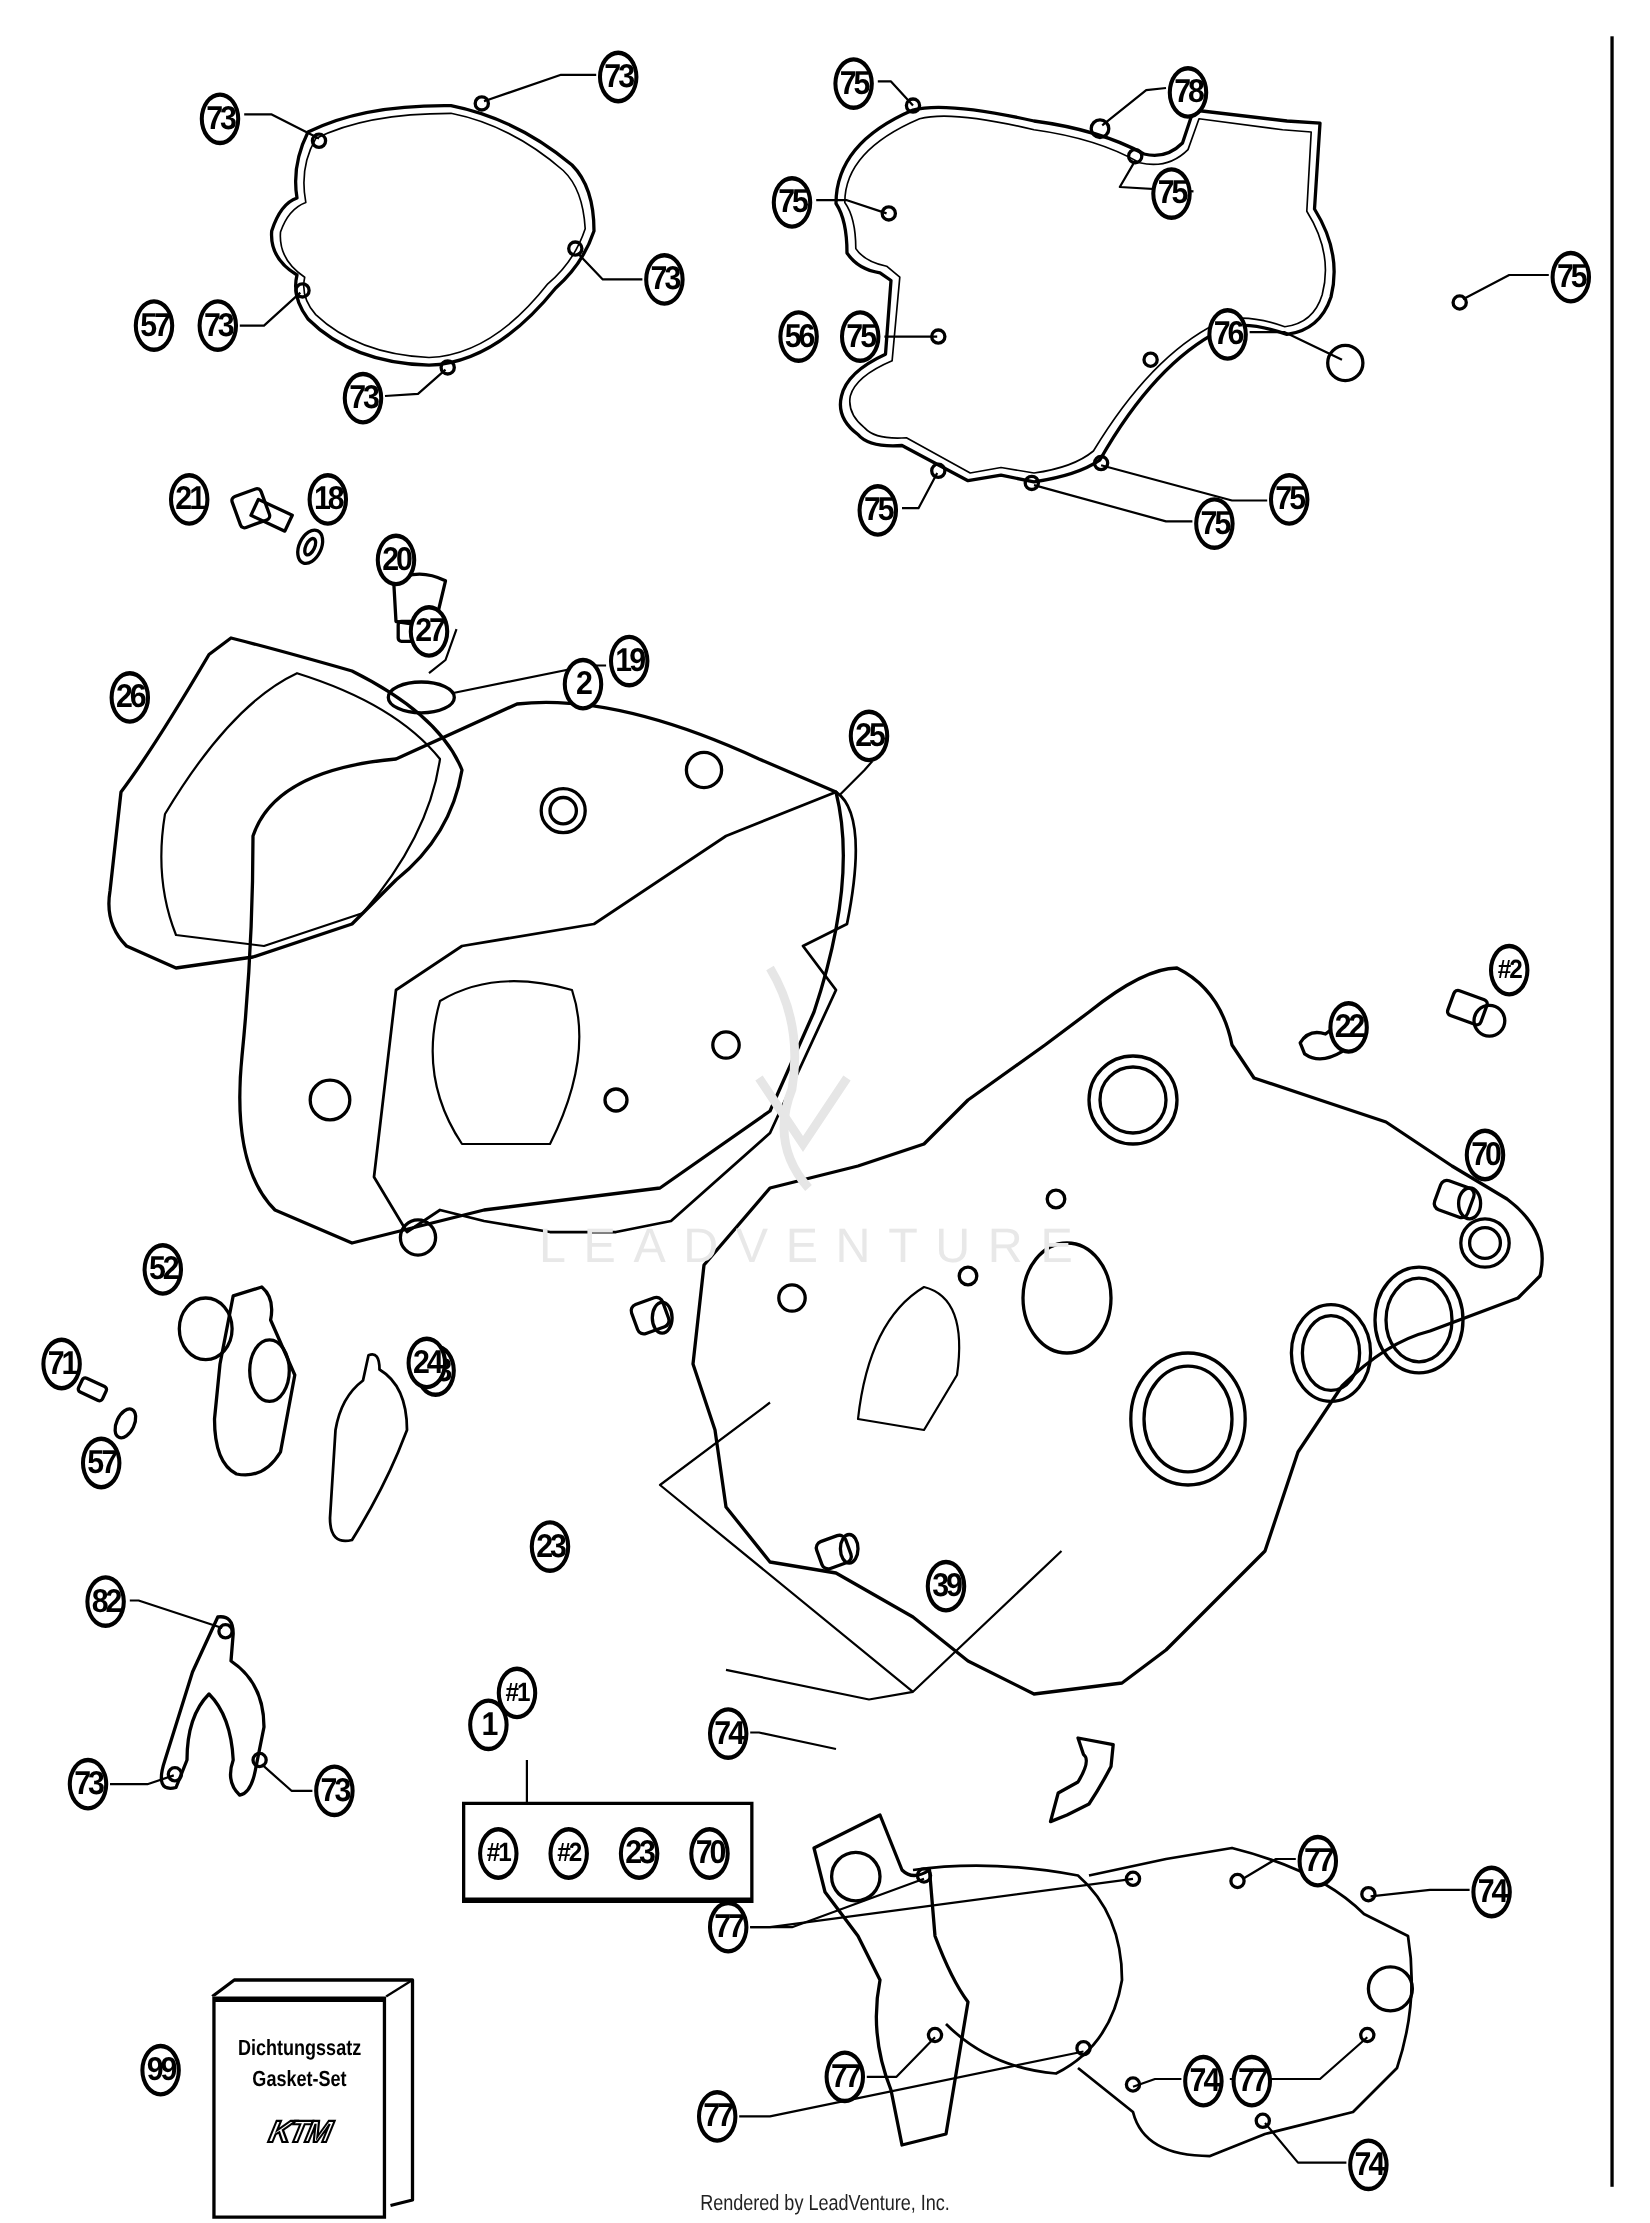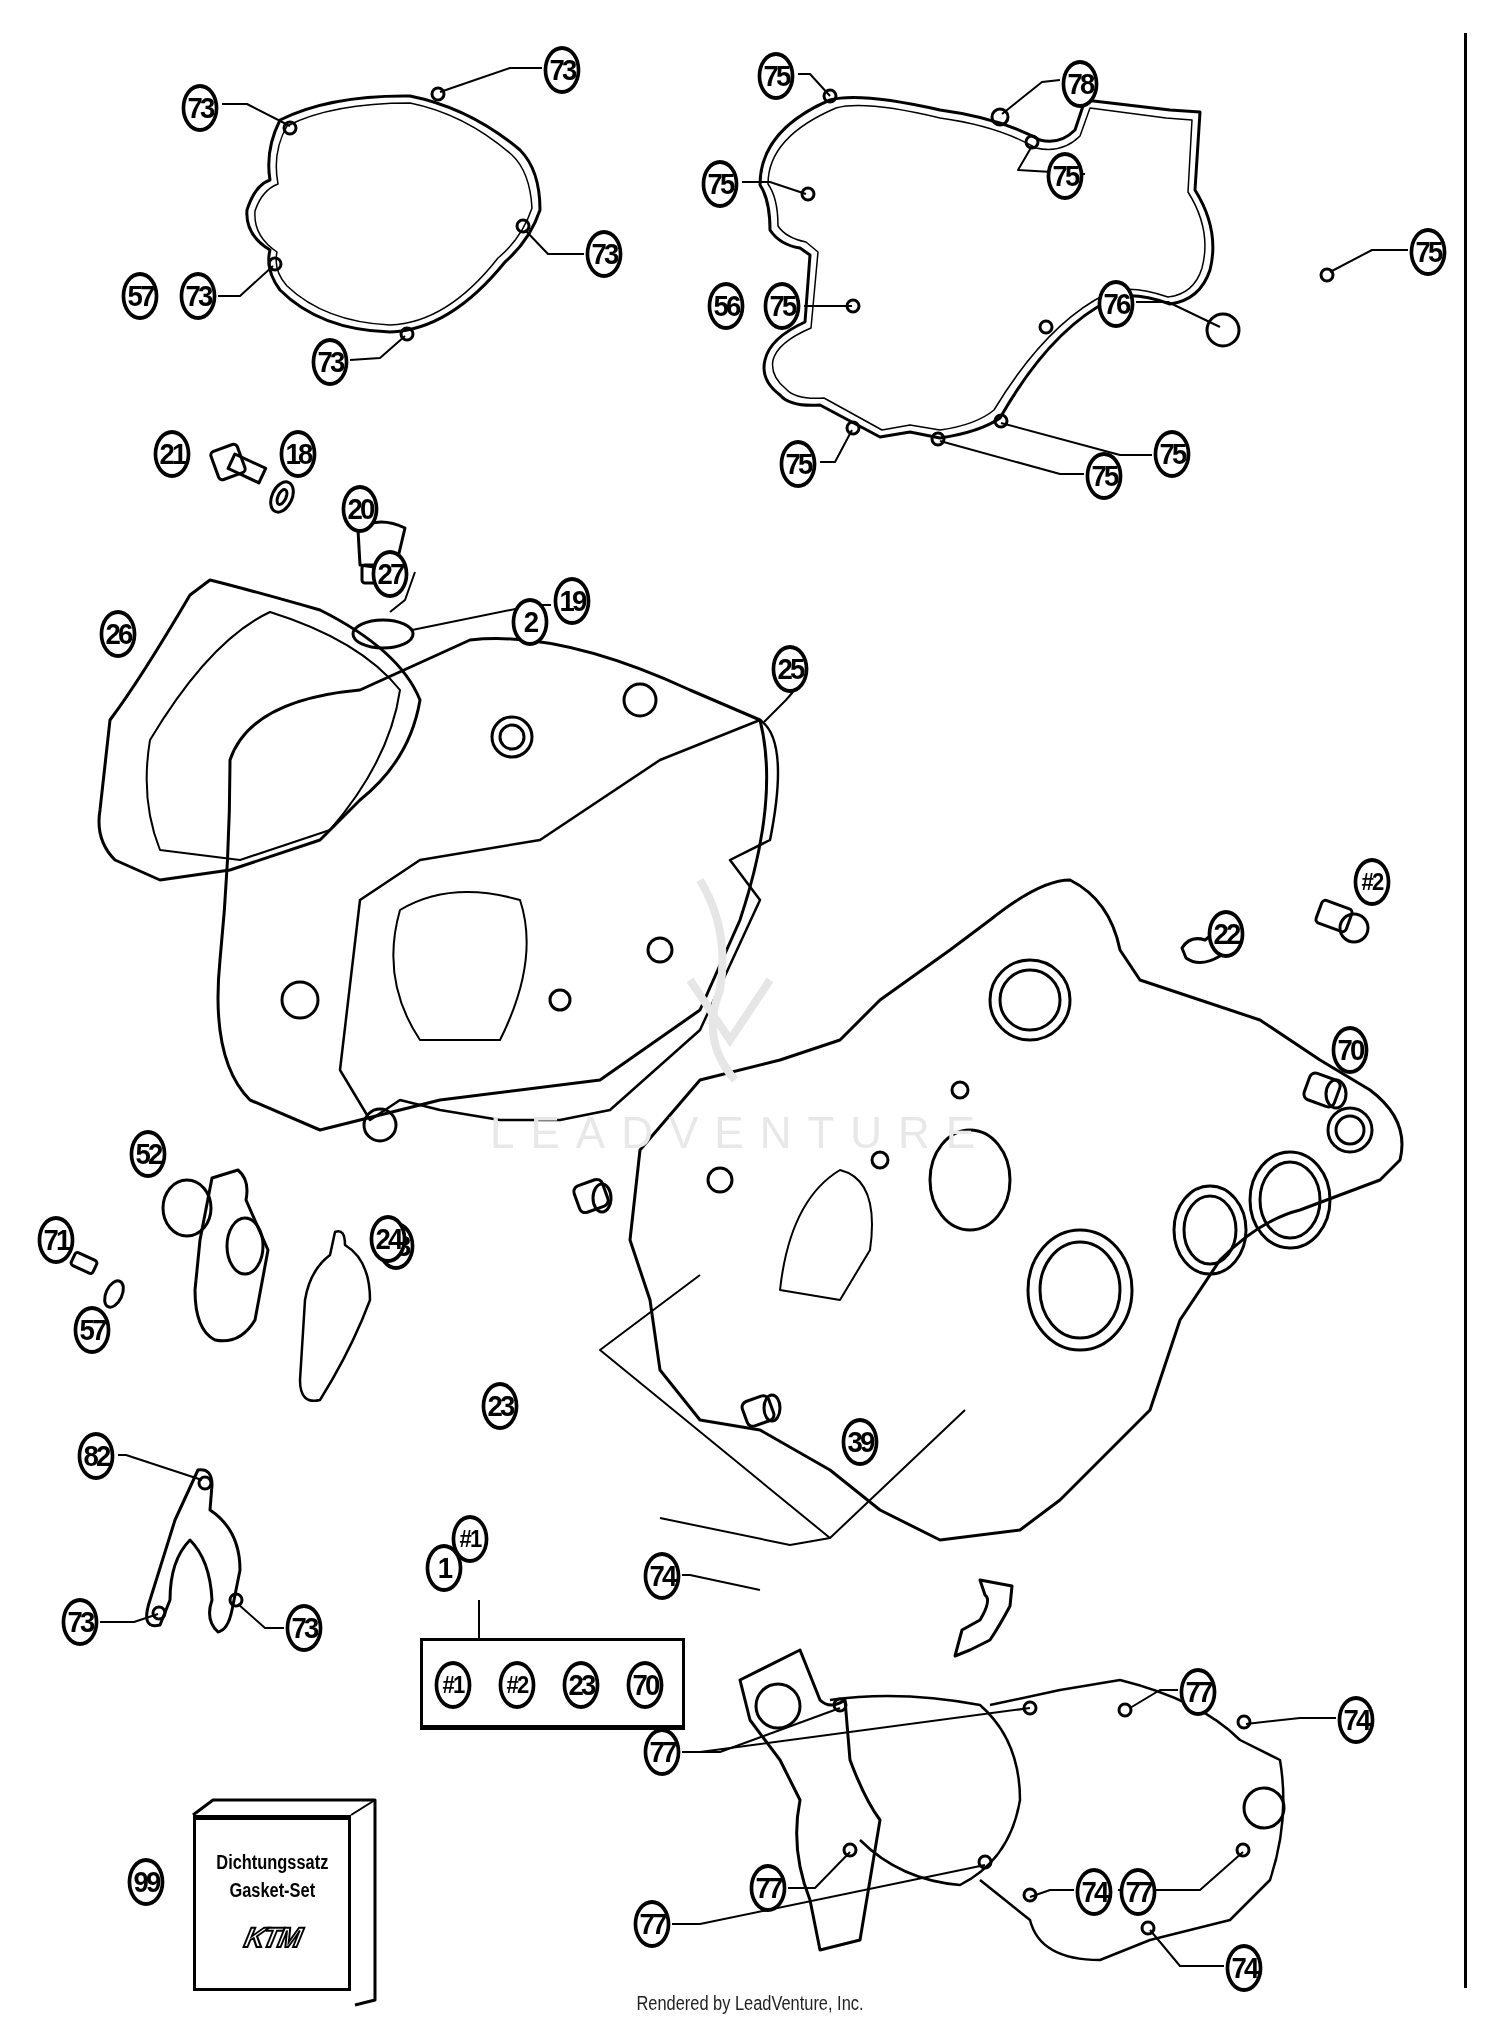--- a/index.html
+++ b/index.html
@@ -7,21 +7,21 @@
   #diagram{position:absolute;left:0;top:0;width:1500px;height:2021px;}
   .callout{position:absolute;width:40px;height:48px;border:4px solid #000;border-radius:50%;box-sizing:border-box;
     display:flex;align-items:center;justify-content:center;background:#fff;
     font-family:"Liberation Sans Narrow","Liberation Sans",sans-serif;font-weight:bold;font-size:30px;letter-spacing:-3px;color:#000;
     transform:scaleX(0.92);}
   .callout.hash{font-size:24px;letter-spacing:-2px;}
   .callout.single{width:40px;}
   .kit-box{position:absolute;left:420px;top:1638px;width:265px;height:92px;border:3px solid #000;border-bottom-width:5px;box-sizing:border-box;}
   .kit-stem{position:absolute;left:478px;top:1600px;width:2px;height:40px;background:#000;}
   .gasket-box{position:absolute;left:193px;top:1795px;width:182px;height:265px;}
-  .gasket-front{position:absolute;left:0;top:20px;width:158px;height:176px;border:3px solid #000;border-top-width:5px;box-sizing:border-box;background:#fff;
+  .gasket-front{position:absolute;left:0;top:20px;width:158px;height:202px;border:3px solid #000;border-top-width:5px;box-sizing:border-box;background:#fff;
      display:flex;flex-direction:column;align-items:center;padding-top:28px;}
   .gasket-line{font-family:"Liberation Sans",sans-serif;font-weight:bold;font-size:20px;line-height:28px;transform:scaleX(0.82);white-space:nowrap;color:#000;}
   .ktm-logo{margin-top:18px;font-family:"Liberation Sans",sans-serif;font-weight:bold;font-style:italic;font-size:28px;color:#fff;
      -webkit-text-stroke:2px #000;letter-spacing:-2px;transform:skewX(-12deg);}
   .watermark-text{position:absolute;left:490px;top:1108px;font-family:"Liberation Sans",sans-serif;font-size:44px;letter-spacing:16px;color:#e8e8e8;}
   .footer{position:absolute;left:0;width:1500px;top:1992px;text-align:center;font-family:"Liberation Sans",sans-serif;font-size:20px;color:#222;transform:scaleX(0.82);}
   .rule{position:absolute;left:1464px;top:33px;width:3px;height:1955px;background:#000;}
 </style>
 </head>
 <body>

